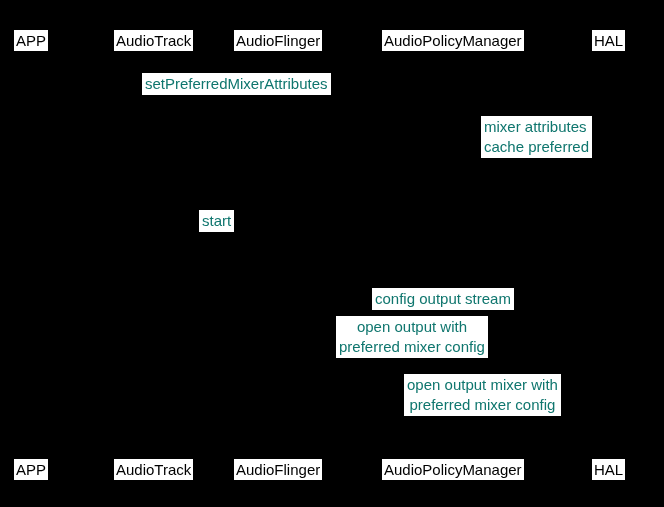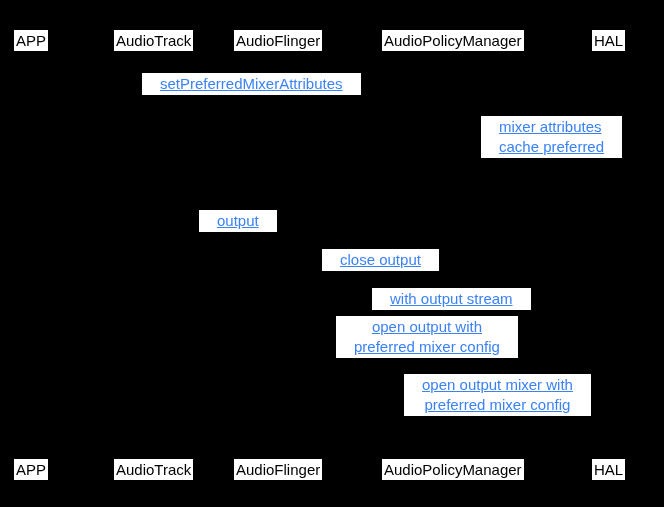--- a/index.html
+++ b/index.html
@@ -29,27 +29,26 @@
     color: #000000;
     font-size: 15px;
     line-height: 19px;
     padding: 1px 2px;
     white-space: nowrap;
     box-sizing: border-box;
   }
   .msg {
     position: absolute;
     background: #ffffff;
-    color: #3b82f6;
+    color: #0f766e;
     font-size: 15px;
     line-height: 20px;
-    padding: 1px 18px;
+    padding: 1px 3px;
     white-space: nowrap;
     box-sizing: border-box;
-    text-decoration: underline;
   }
   .msg.two-line {
     line-height: 20px;
   }
   .msg-line {
     display: block;
   }
   .align-left { text-align: left; }
   .align-center { text-align: center; margin-left: 46px; }
   .arrow {
@@ -126,29 +125,26 @@
     <span class="msg-line">setPreferredMixerAttributes</span>
   </div>
 
   <div class="msg two-line align-left" style="left:481px;top:116px">
     <span class="msg-line">mixer attributes</span>
     <span class="msg-line">cache preferred</span>
   </div>
 
 
   <div class="msg align-left" style="left:199px;top:210px">
-    <span class="msg-line">output</span>
+    <span class="msg-line">start</span>
   </div>
 
-  <div class="msg align-left" style="left:322px;top:249px">
-    <span class="msg-line">close output</span>
-  </div>
 
   <div class="msg align-left" style="left:372px;top:288px">
-    <span class="msg-line">with output stream</span>
+    <span class="msg-line">config output stream</span>
   </div>
 
   <div class="msg two-line align-center" style="left:290px;top:316px">
     <span class="msg-line">open output with</span>
     <span class="msg-line">preferred mixer config</span>
   </div>
 
   <div class="msg two-line align-center" style="left:358px;top:374px">
     <span class="msg-line">open output mixer with</span>
     <span class="msg-line">preferred mixer config</span>

